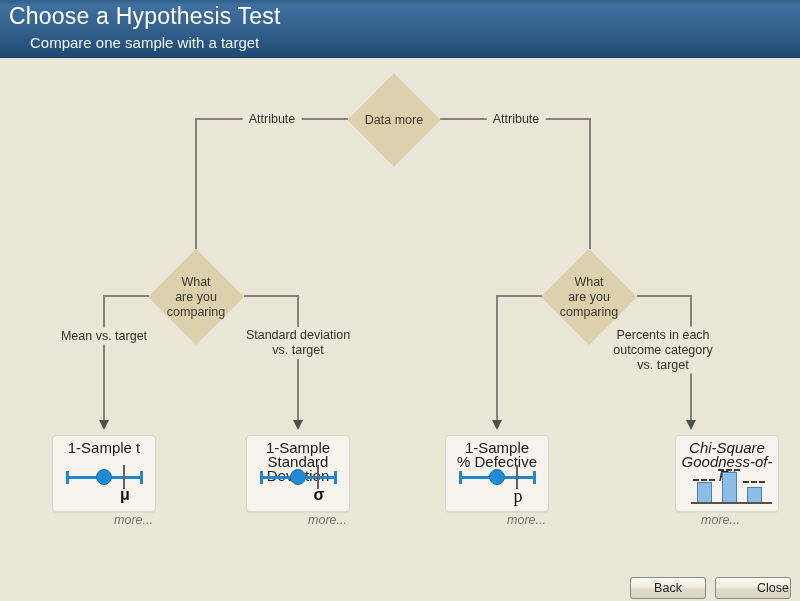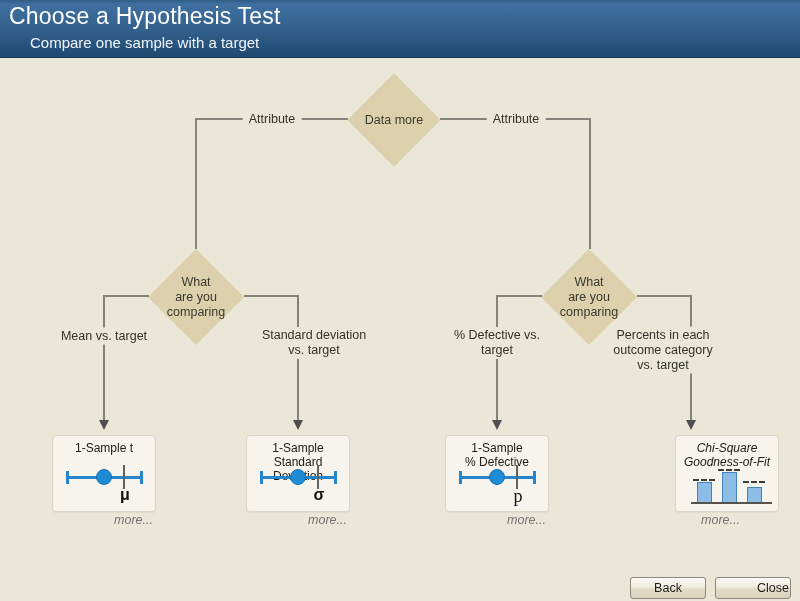--- a/index.html
+++ b/index.html
@@ -45,21 +45,21 @@
   }
   
   .card{
     position:absolute;top:435px;width:104px;height:77px;
     background:#f6f4ec;border:1px solid #d9d6c7;border-radius:4px;
     box-sizing:border-box;box-shadow:0 1px 1px rgba(0,0,0,0.05);
     cursor:pointer;
   }
   .card-title{
     position:absolute;left:0;right:0;top:5px;
-    color:#20201a;font-size:12px;line-height:14px;text-align:center;
+    color:#20201a;font-size:15px;line-height:14px;text-align:center;
     white-space:pre-line;
   }
   .dotplot{position:absolute;left:0;top:0;right:0;bottom:0;}
   .dp-hline{position:absolute;left:15px;width:74px;top:40px;height:3px;background:#2585cd;}
   .dp-cap-l{position:absolute;left:13px;top:35px;width:3px;height:13px;background:#2585cd;}
   .dp-cap-r{position:absolute;left:87px;top:35px;width:3px;height:13px;background:#2585cd;}
   .dp-dot{
     position:absolute;left:43px;top:33px;width:16px;height:16px;border-radius:50%;
     background:#1e8bd4;border:1px solid #1271b5;box-sizing:border-box;
   }
@@ -134,24 +134,22 @@
   <div class="line" style="left:297px;top:295px;width:2px;height:126px;"></div>
   <div class="line" style="left:496px;top:295px;width:2px;height:126px;"></div>
   <div class="line" style="left:690px;top:295px;width:2px;height:126px;"></div>
 
   <div class="arrow-head" style="left:99px;top:420px;"></div>
   <div class="arrow-head" style="left:293px;top:420px;"></div>
   <div class="arrow-head" style="left:492px;top:420px;"></div>
   <div class="arrow-head" style="left:686px;top:420px;"></div>
 
   <div class="branch-label" style="left:104px;top:336px;max-width:130px;">Mean vs. target</div>
-  <div class="branch-label" style="left:314px;top:343px;max-width:130px;">Standard deviation
+  <div class="branch-label" style="left:298px;top:343px;max-width:130px;">Standard deviation
 vs. target</div>
-  <div class="branch-label" style="left:497px;top:343px;max-width:120px;">% Defective vs.
-target</div>
   <div class="branch-label" style="left:663px;top:350px;max-width:140px;">Percents in each
 outcome category
 vs. target</div>
 
   <div class="card" style="left:52px;">
     <div class="card-title">1-Sample t</div>
     <div class="dotplot">
       <div class="dp-cap-l"></div>
       <div class="dp-hline"></div>
       <div class="dp-cap-r"></div>

